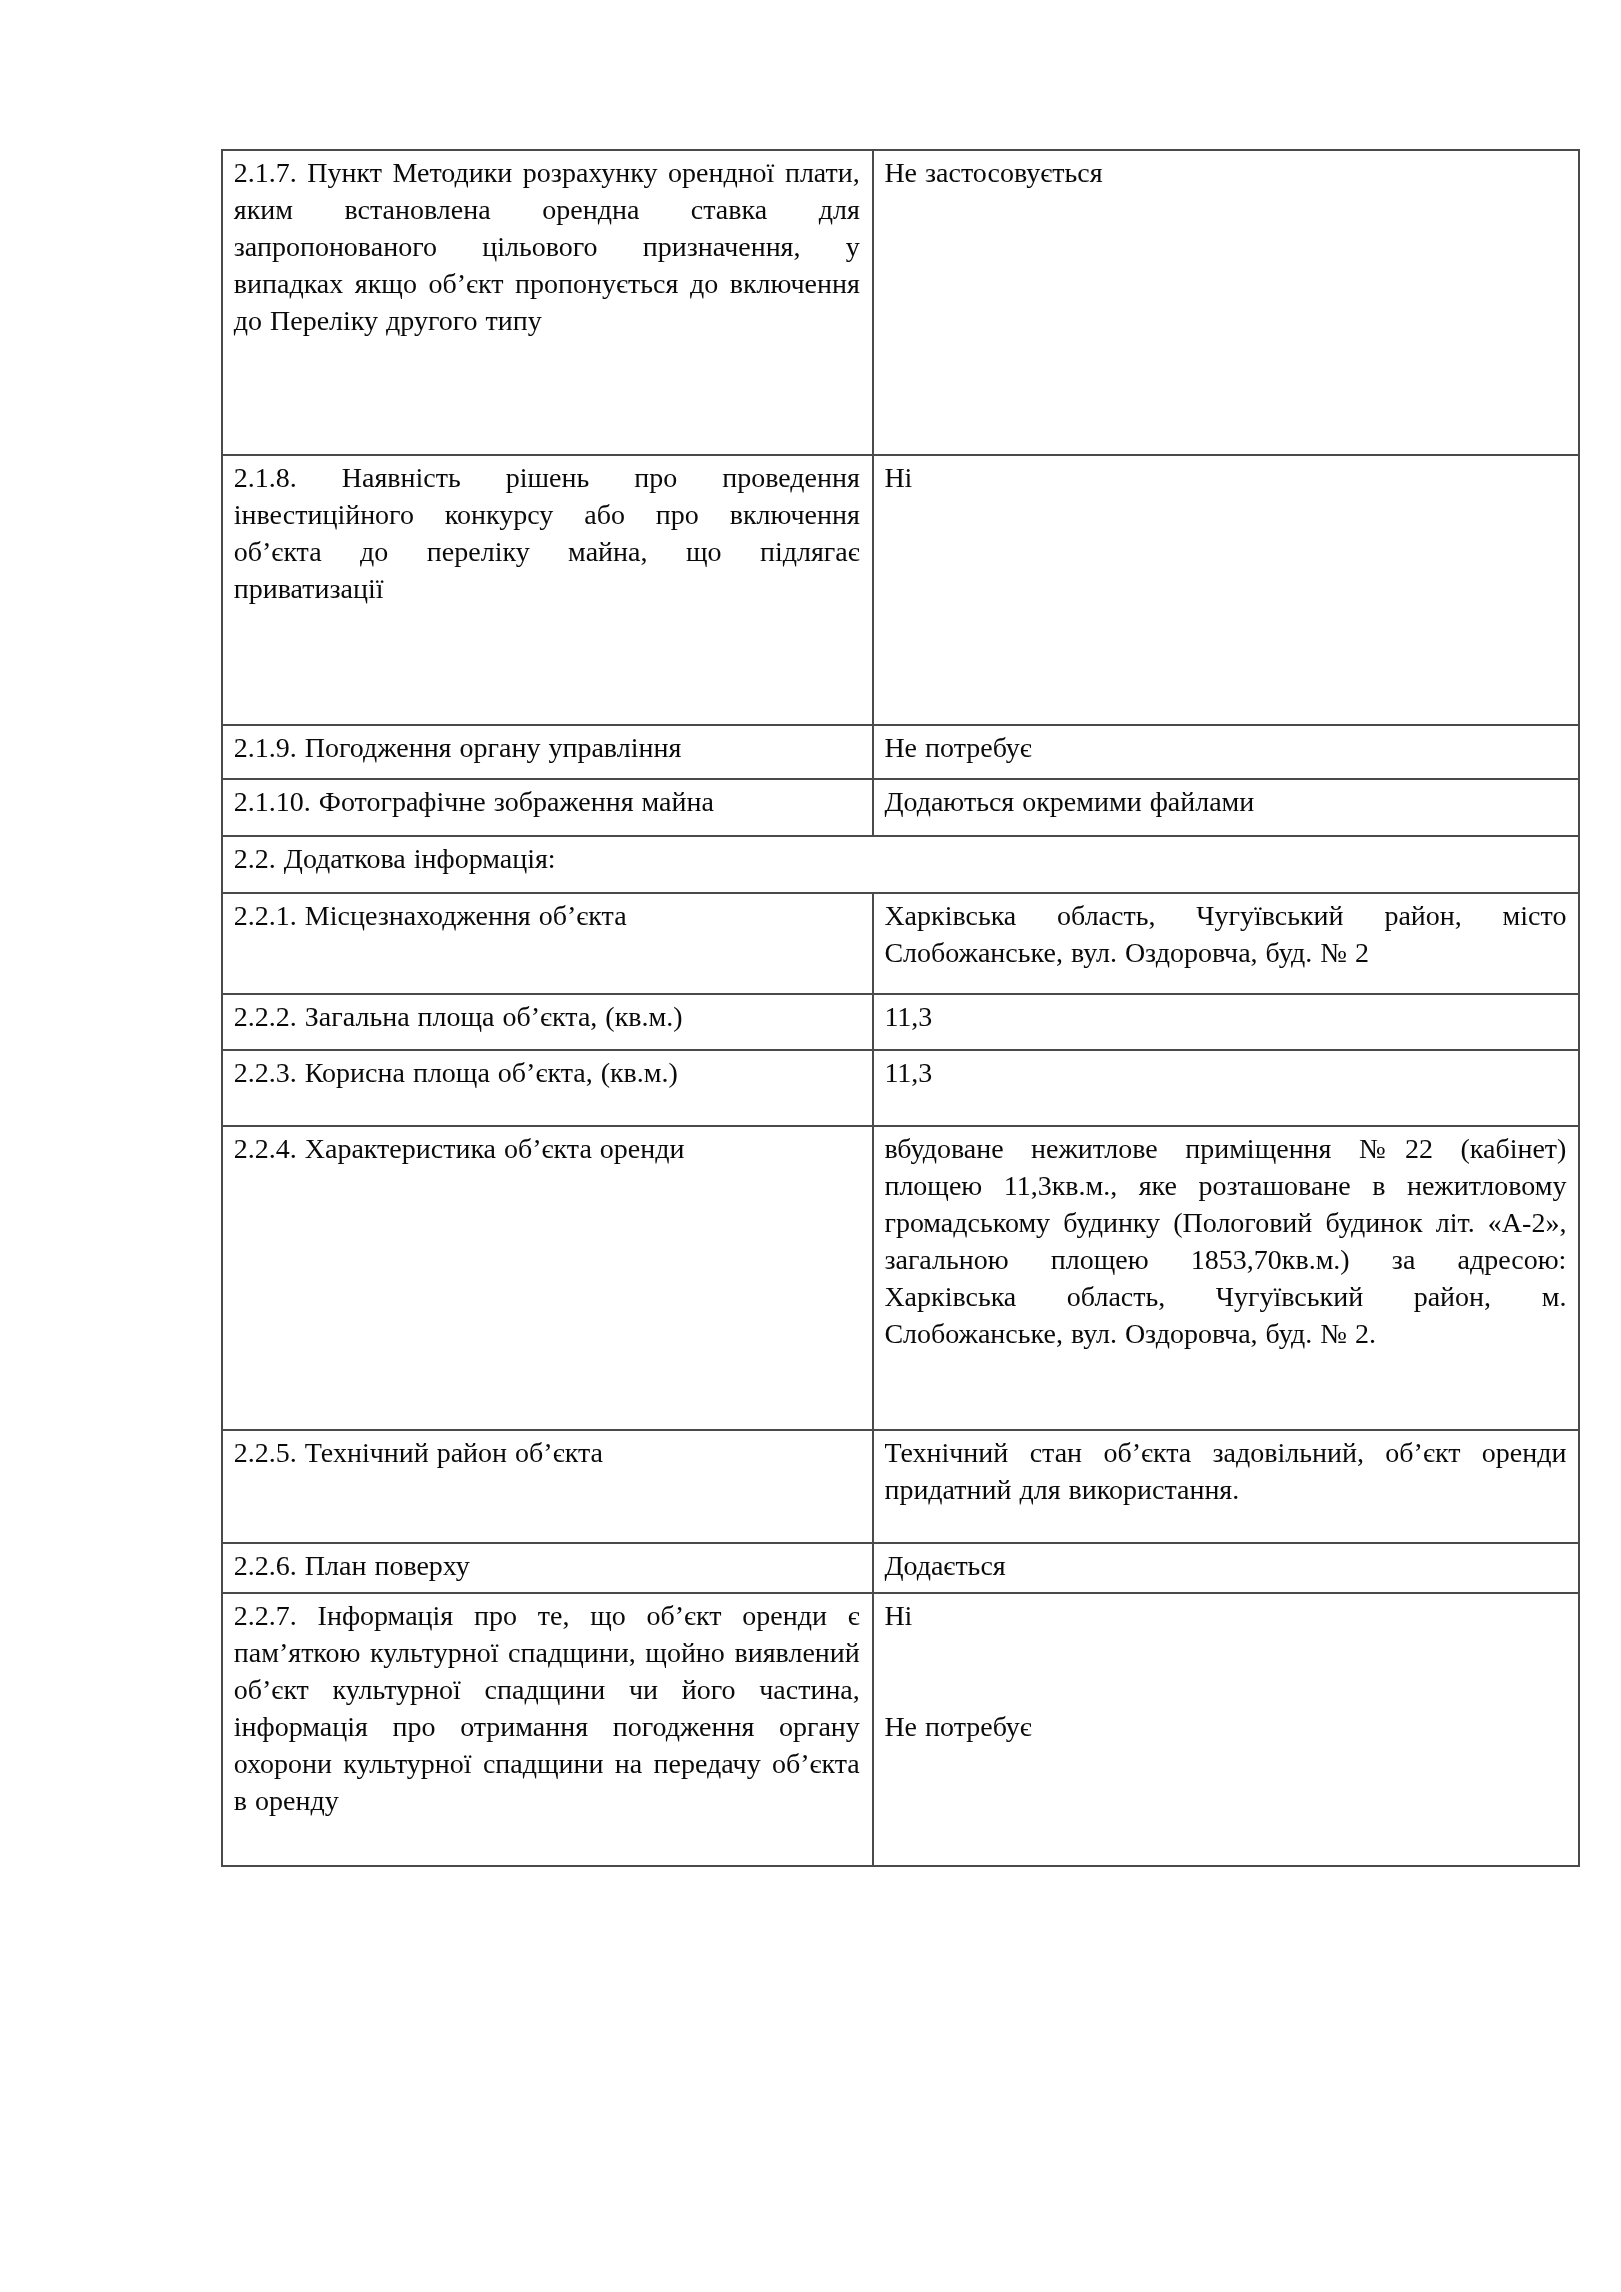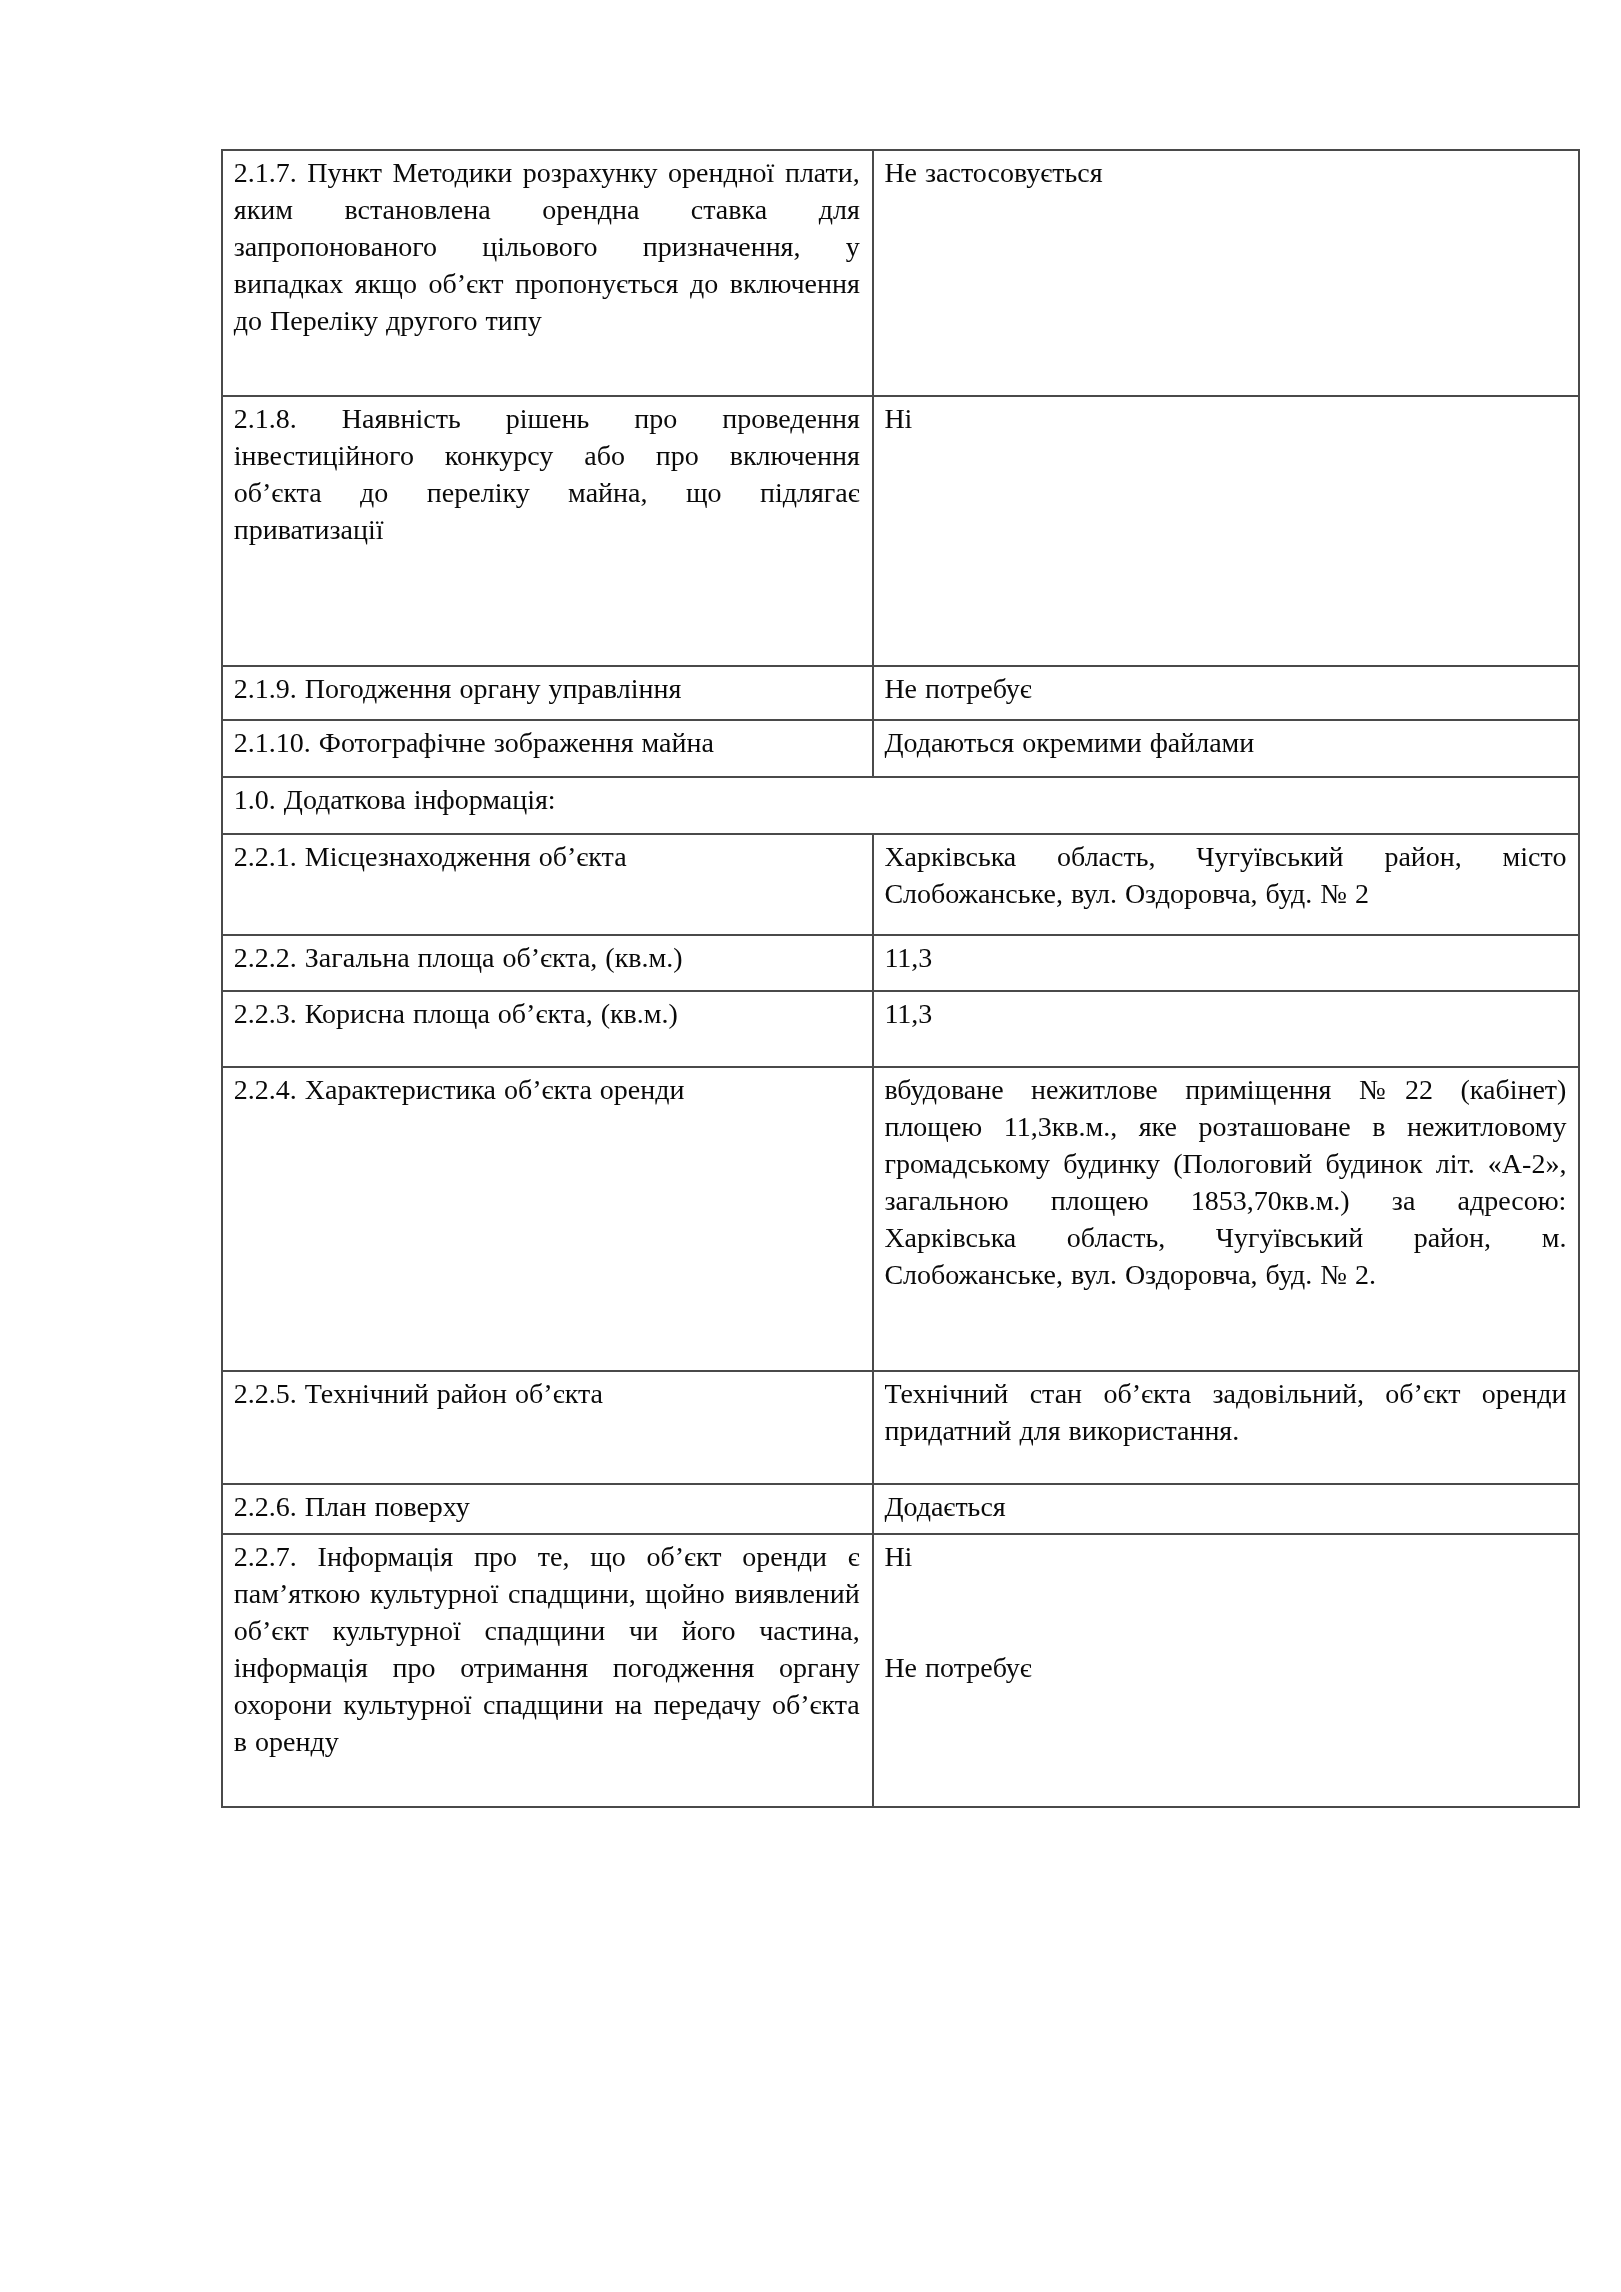--- a/index.html
+++ b/index.html
@@ -38,38 +38,38 @@
   td.c-value { width: 682px; border-radius: 27px; }
   td.c-span  { text-align: left; }
   .val-secondary { margin-top: 74px; }
 </style>
 </head>
 <body>
 
 <div class="page">
   <table class="doc-table">
     <tbody>
-      <tr style="height:246px">
+      <tr style="height:305px">
         <td class="c-label">2.1.7. Пункт Методики розрахунку орендної плати, яким встановлена орендна ставка для запропонованого цільового призначення, у випадках якщо об’єкт пропонується до включення до Переліку другого типу</td>
         <td class="c-value">Не застосовується</td>
       </tr>
       <tr style="height:270px">
         <td class="c-label">2.1.8. Наявність рішень про проведення інвестиційного конкурсу або про включення об’єкта до переліку майна, що підлягає приватизації</td>
         <td class="c-value">Ні</td>
       </tr>
       <tr style="height:54px">
         <td class="c-label">2.1.9. Погодження органу управління</td>
         <td class="c-value">Не потребує</td>
       </tr>
       <tr style="height:57px">
         <td class="c-label">2.1.10. Фотографічне зображення майна</td>
         <td class="c-value">Додаються окремими файлами</td>
       </tr>
       <tr style="height:57px">
-        <td class="c-span" colspan="2">1.0. Додаткова інформація:</td>
+        <td class="c-span" colspan="2">2.2. Додаткова інформація:</td>
       </tr>
       <tr style="height:101px">
         <td class="c-label">2.2.1. Місцезнаходження об’єкта</td>
         <td class="c-value">Харківська область, Чугуївський район, місто Слобожанське, вул. Оздоровча, буд. № 2</td>
       </tr>
       <tr style="height:56px">
         <td class="c-label">2.2.2. Загальна площа об’єкта, (кв.м.)</td>
         <td class="c-value">11,3</td>
       </tr>
       <tr style="height:76px">

